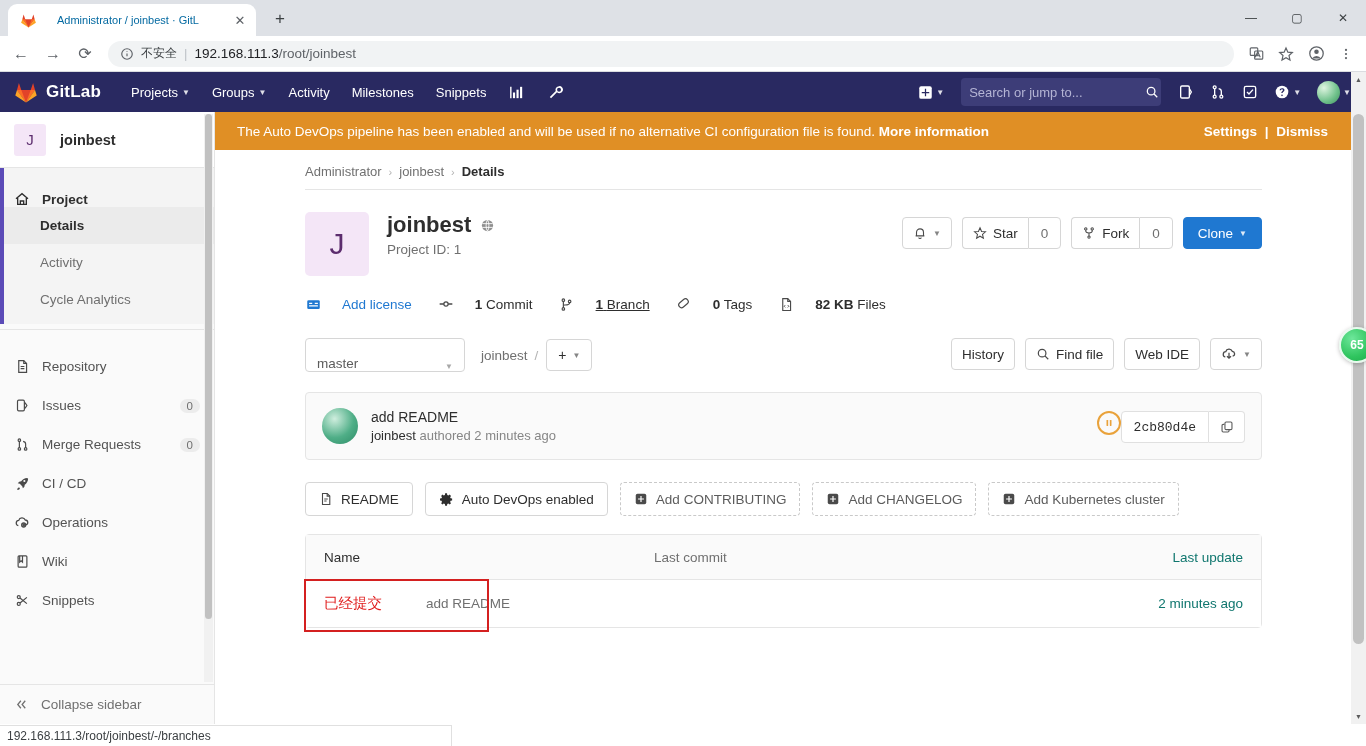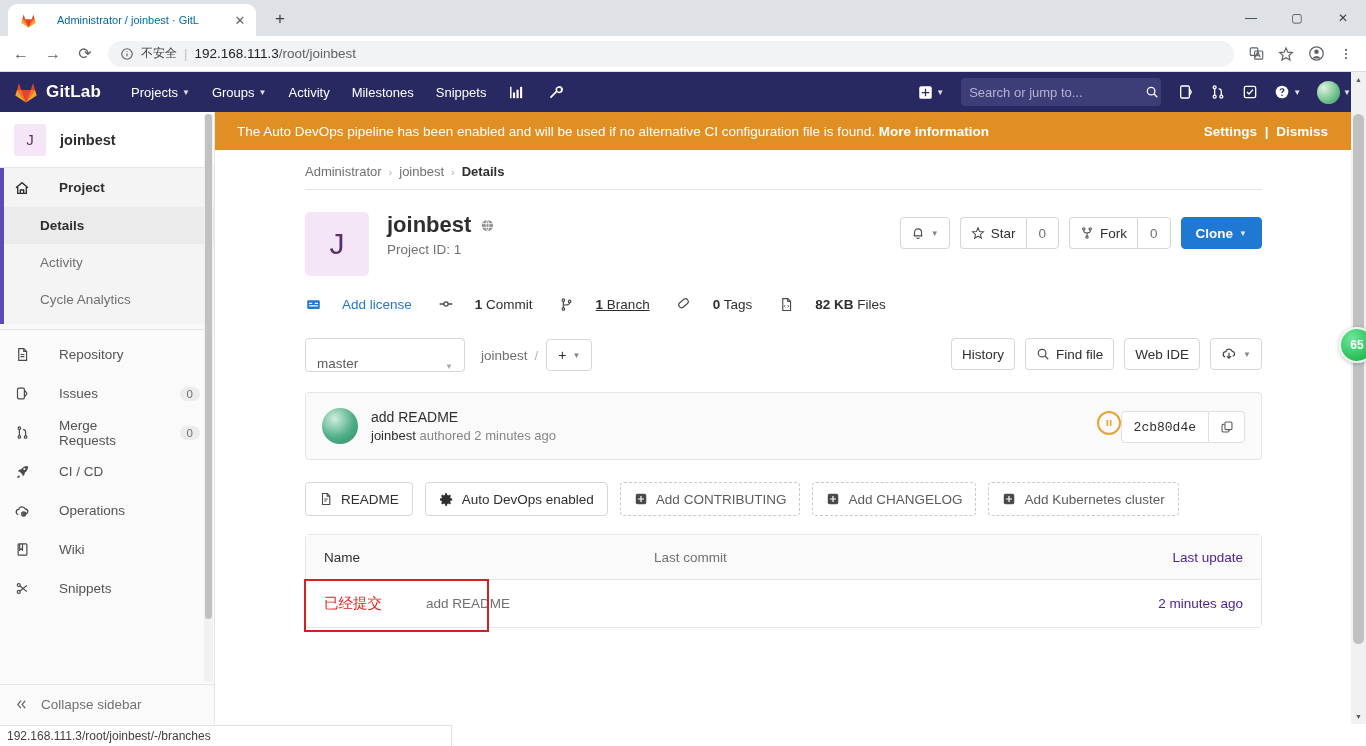--- a/index.html
+++ b/index.html
@@ -140,21 +140,21 @@
   }
   .sb-proj-avatar {
     width: 32px; height: 32px; border-radius: 3px; background: #f4e6f7;
     display: flex; align-items: center; justify-content: center;
     color: #5c2d6e; font-size: 15px;
   }
   .sb-proj-name { font-size: 14.5px; font-weight: 600; color: #2e2e2e; }
   .sb-group { }
   .sb-group.active { border-left: 4px solid #5b4bb7; background: #f4f4f4; }
   .sb-item {
-    display: flex; align-items: center; gap: 29px;
+    display: flex; align-items: flex-end; gap: 12px;
     height: 39px; padding: 0 14px; font-size: 13.5px; color: #535353;
     position: relative;
   }
   .sb-group.active > .sb-item { padding-left: 10px; }
   .sb-item.parent { font-weight: 600; color: #2e2e2e; }
   .sb-item .ico {
     width: 16px; height: 16px; flex: 0 0 16px;
     display: flex; align-items: center; justify-content: center;
   }
   .sb-sub { background: #f4f4f4; padding-bottom: 6px; }
@@ -222,21 +222,21 @@
   }
   .btn-group { display: flex; align-items: stretch; }
   .btn-group .btn { border-radius: 4px 0 0 4px; border-right: none; }
   .btn-group .cnt {
     height: 32px; border: 1px solid #d6d6d6; border-radius: 0 4px 4px 0;
     background: #fff; display: flex; align-items: center;
     padding: 0 12px; font-size: 13.5px; color: #707070;
   }
   .btn-primary {
     background: #1f78d1; border-color: #1f78d1; color: #fff;
-    font-weight: 700; padding: 0 14px;
+    font-weight: 400; padding: 0 14px;
   }
 
   .proj-stats {
     display: flex; align-items: center; gap: 26px;
     padding: 20px 90px 0 90px; font-size: 13.5px; color: #2e2e2e;
   }
   .stat { display: flex; align-items: center; gap: 21px; }
   .stat .lbl-link { color: #1f78d1; }
   .stat b { font-weight: 700; }
   .stat u { text-decoration: underline; }
@@ -322,21 +322,21 @@
   .ft-head {
     height: 45px; background: #fafafa; border-bottom: 1px solid #e5e5e5;
     display: flex; align-items: center; font-size: 13.5px; color: #2e2e2e;
   }
   .ft-row {
     height: 47px; display: flex; align-items: center;
     font-size: 13.5px; color: #2e2e2e; background: #fff;
   }
   .col-name { width: 330px; padding-left: 18px; display: flex; align-items: center; gap: 9px; }
   .col-commit { flex: 1; color: #707070; padding-left: 18px; display: flex; align-items: center; gap: 44px;}
-  .col-update { width: 180px; text-align: right; padding-right: 18px; color: #4c1d95; }
+  .col-update { width: 180px; text-align: right; padding-right: 18px; color: #0f766e; }
   .file-ico { color: #5c5c5c; display: flex; align-items: center; }
   .annot-red {
     color: #e01b1b; font-size: 14.5px; white-space: nowrap;
   }
   .annot-box {
     position: absolute; left: -2px; top: 44px; width: 185px; height: 53px;
     border: 2px solid #d42020; pointer-events: none;
   }
 
   

